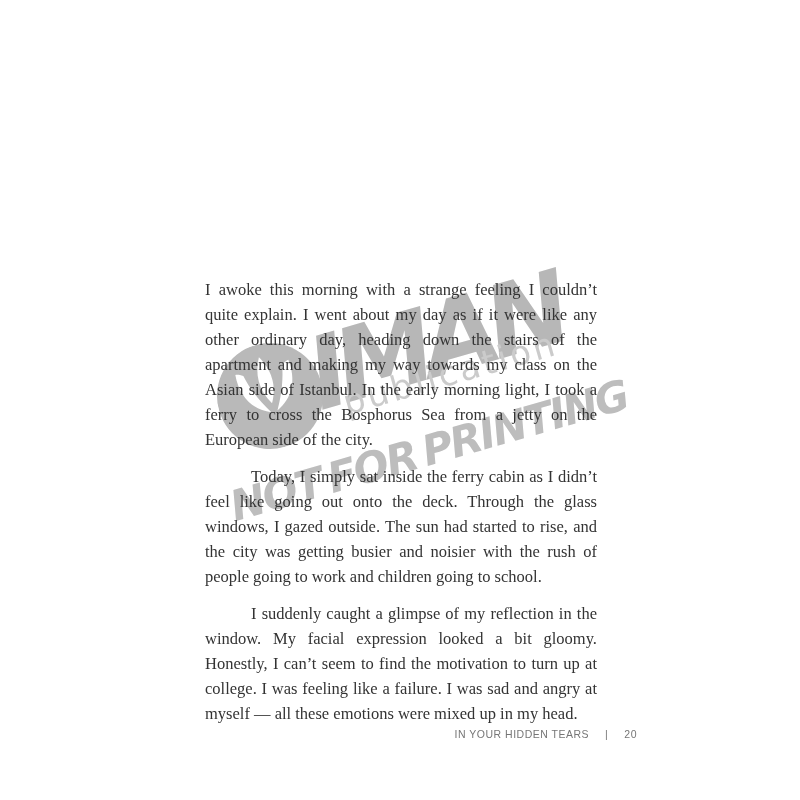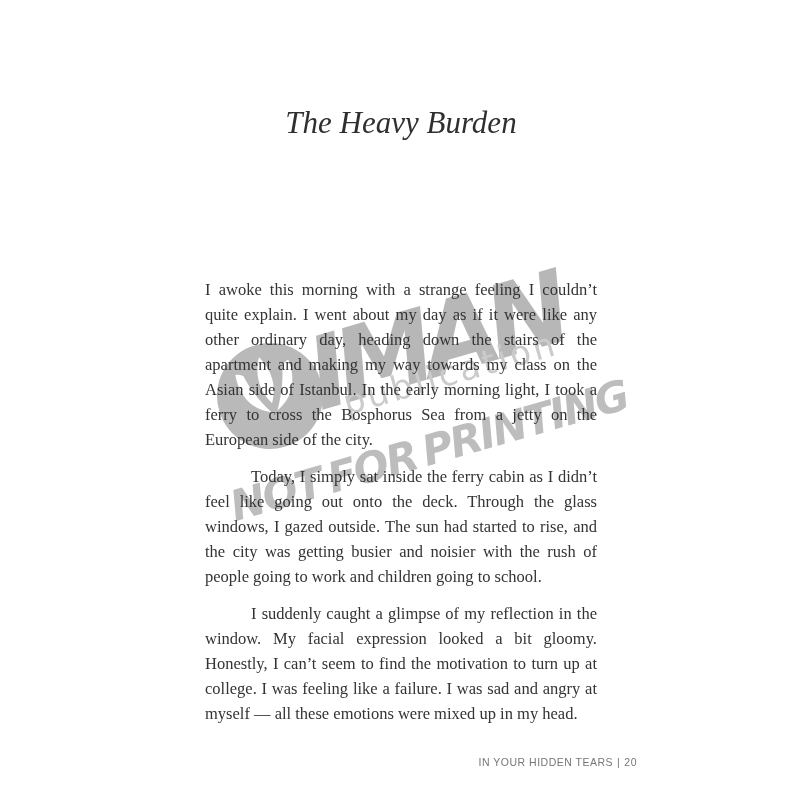--- a/index.html
+++ b/index.html
@@ -39,22 +39,22 @@
   }
   .chapter-body {
     position:absolute; z-index:1; left:205px; top:265px; width:392px;
     text-align:justify; font-size:16.5px; line-height:25px;
     color:var(--body-text,#333333);
   }
   .chapter-body p { margin:12px 0 5px 0; }
   .chapter-body p.indented { text-indent:46px; }
 
   .page-footer {
-    position:absolute; z-index:1; top:756px; right:163px;
-    display:flex; gap:4px; align-items:baseline;
+    position:absolute; z-index:1; top:728px; right:163px;
+    display:flex; gap:16px; align-items:baseline;
     font-family:"Liberation Sans", sans-serif;
     font-size:10.5px; letter-spacing:0.5px;
     color:var(--footer-text,#767676); white-space:nowrap;
   }
 </style>
 </head>
 <body>
 
 <div class="page">
 
@@ -62,21 +62,20 @@
     <circle cx="50" cy="50" r="50" style="fill:var(--watermark-logo,#b9b9b9)"></circle>
     <path d="M50,12 C58,26 59,42 50,57 C41,42 42,26 50,12 Z" fill="#ffffff"></path>
     <path d="M24,22 C22,42 30,58 47,65 C38,50 33,36 31,25 C28,23 26,22 24,22 Z" fill="#ffffff"></path>
     <path d="M76,22 C78,42 70,58 53,65 C62,50 67,36 69,25 C72,23 74,22 76,22 Z" fill="#ffffff"></path>
   </svg>
   <div class="wm wm-brand">IMAN</div>
   <div class="wm wm-sub">publication</div>
   <div class="wm wm-notice">NOT FOR PRINTING</div>
 
   <div class="chapter-title">
-    <div>The Heavy Burden</div>
   </div>
 
   <div class="chapter-body">
     <p>I awoke this morning with a strange feeling I couldn’t quite explain. I went about my day as if it were like any other ordinary day, heading down the stairs of the apartment and making my way towards my class on the Asian side of Istanbul. In the early morning light, I took a ferry to cross the Bosphorus Sea from a jetty on the European side of the city.</p>
     <p class="indented">Today, I simply sat inside the ferry cabin as I didn’t feel like going out onto the deck. Through the glass windows, I gazed outside. The sun had started to rise, and the city was getting busier and noisier with the rush of people going to work and children going to school.</p>
     <p class="indented">I suddenly caught a glimpse of my reflection in the window. My facial expression looked a bit gloomy. Honestly, I can’t seem to find the motivation to turn up at college. I was feeling like a failure. I was sad and angry at myself — all these emotions were mixed up in my head.</p>
   </div>
 
   <div class="page-footer">
     <span>IN YOUR HIDDEN TEARS</span>

